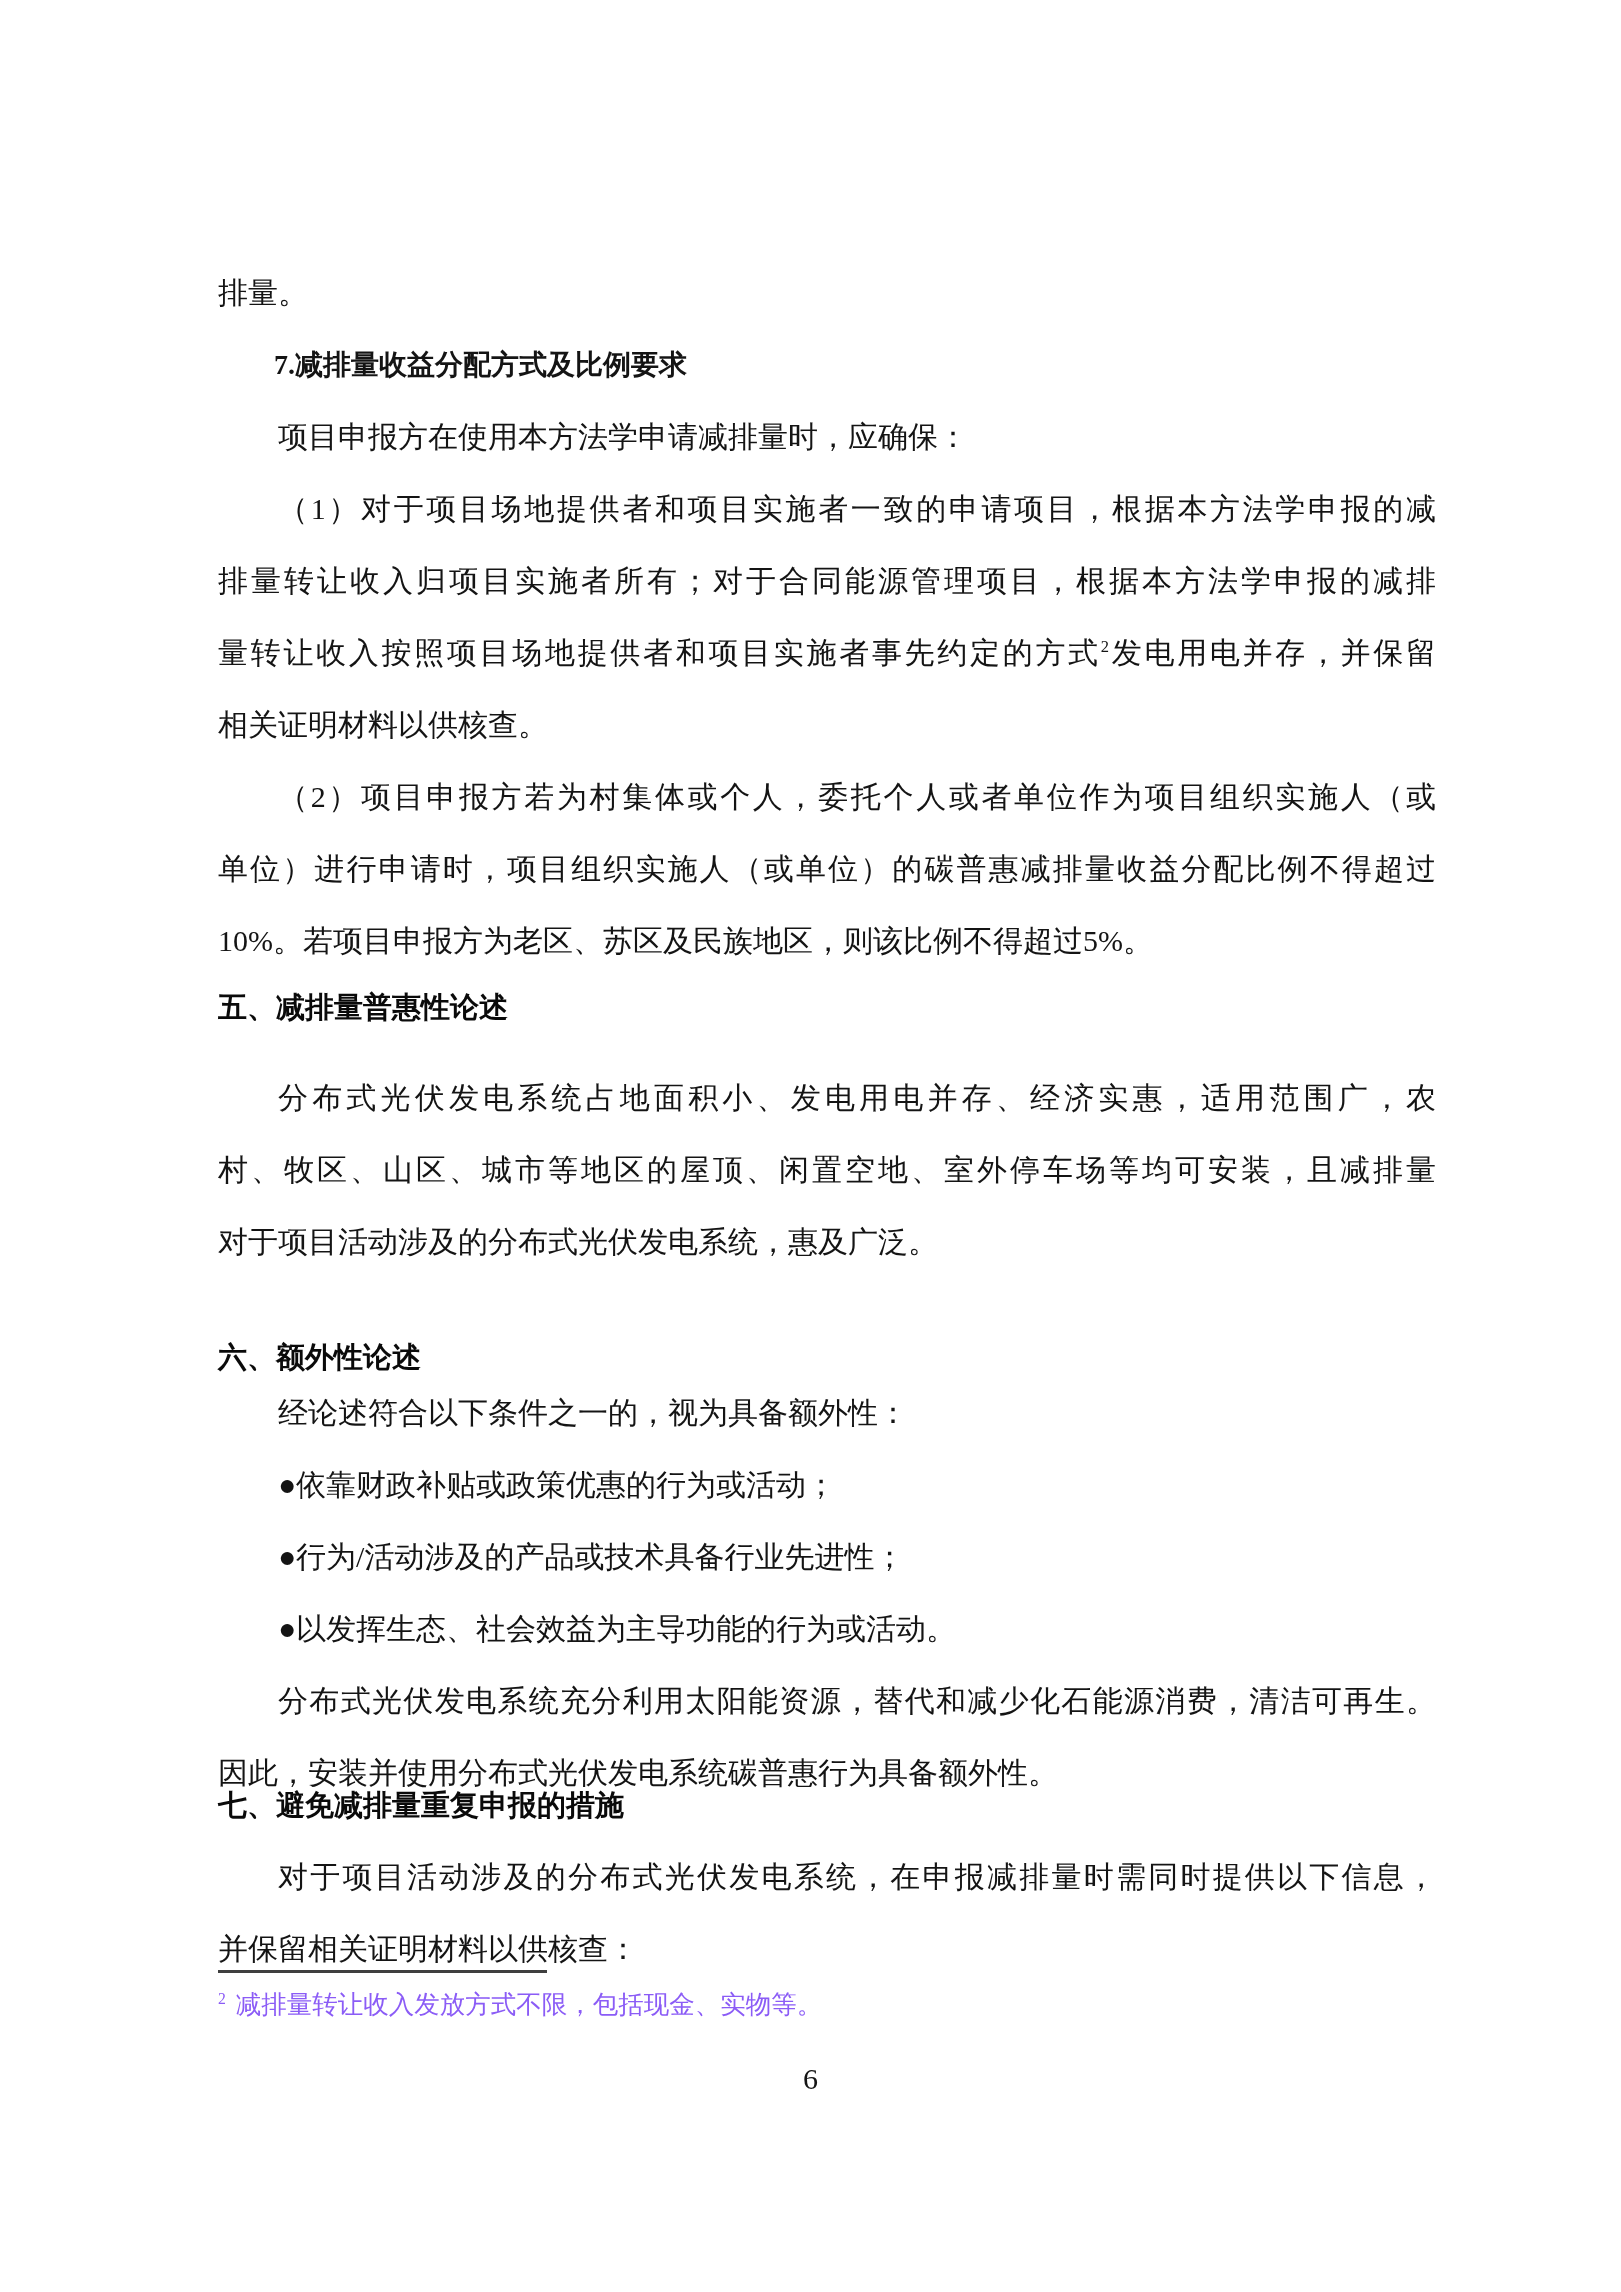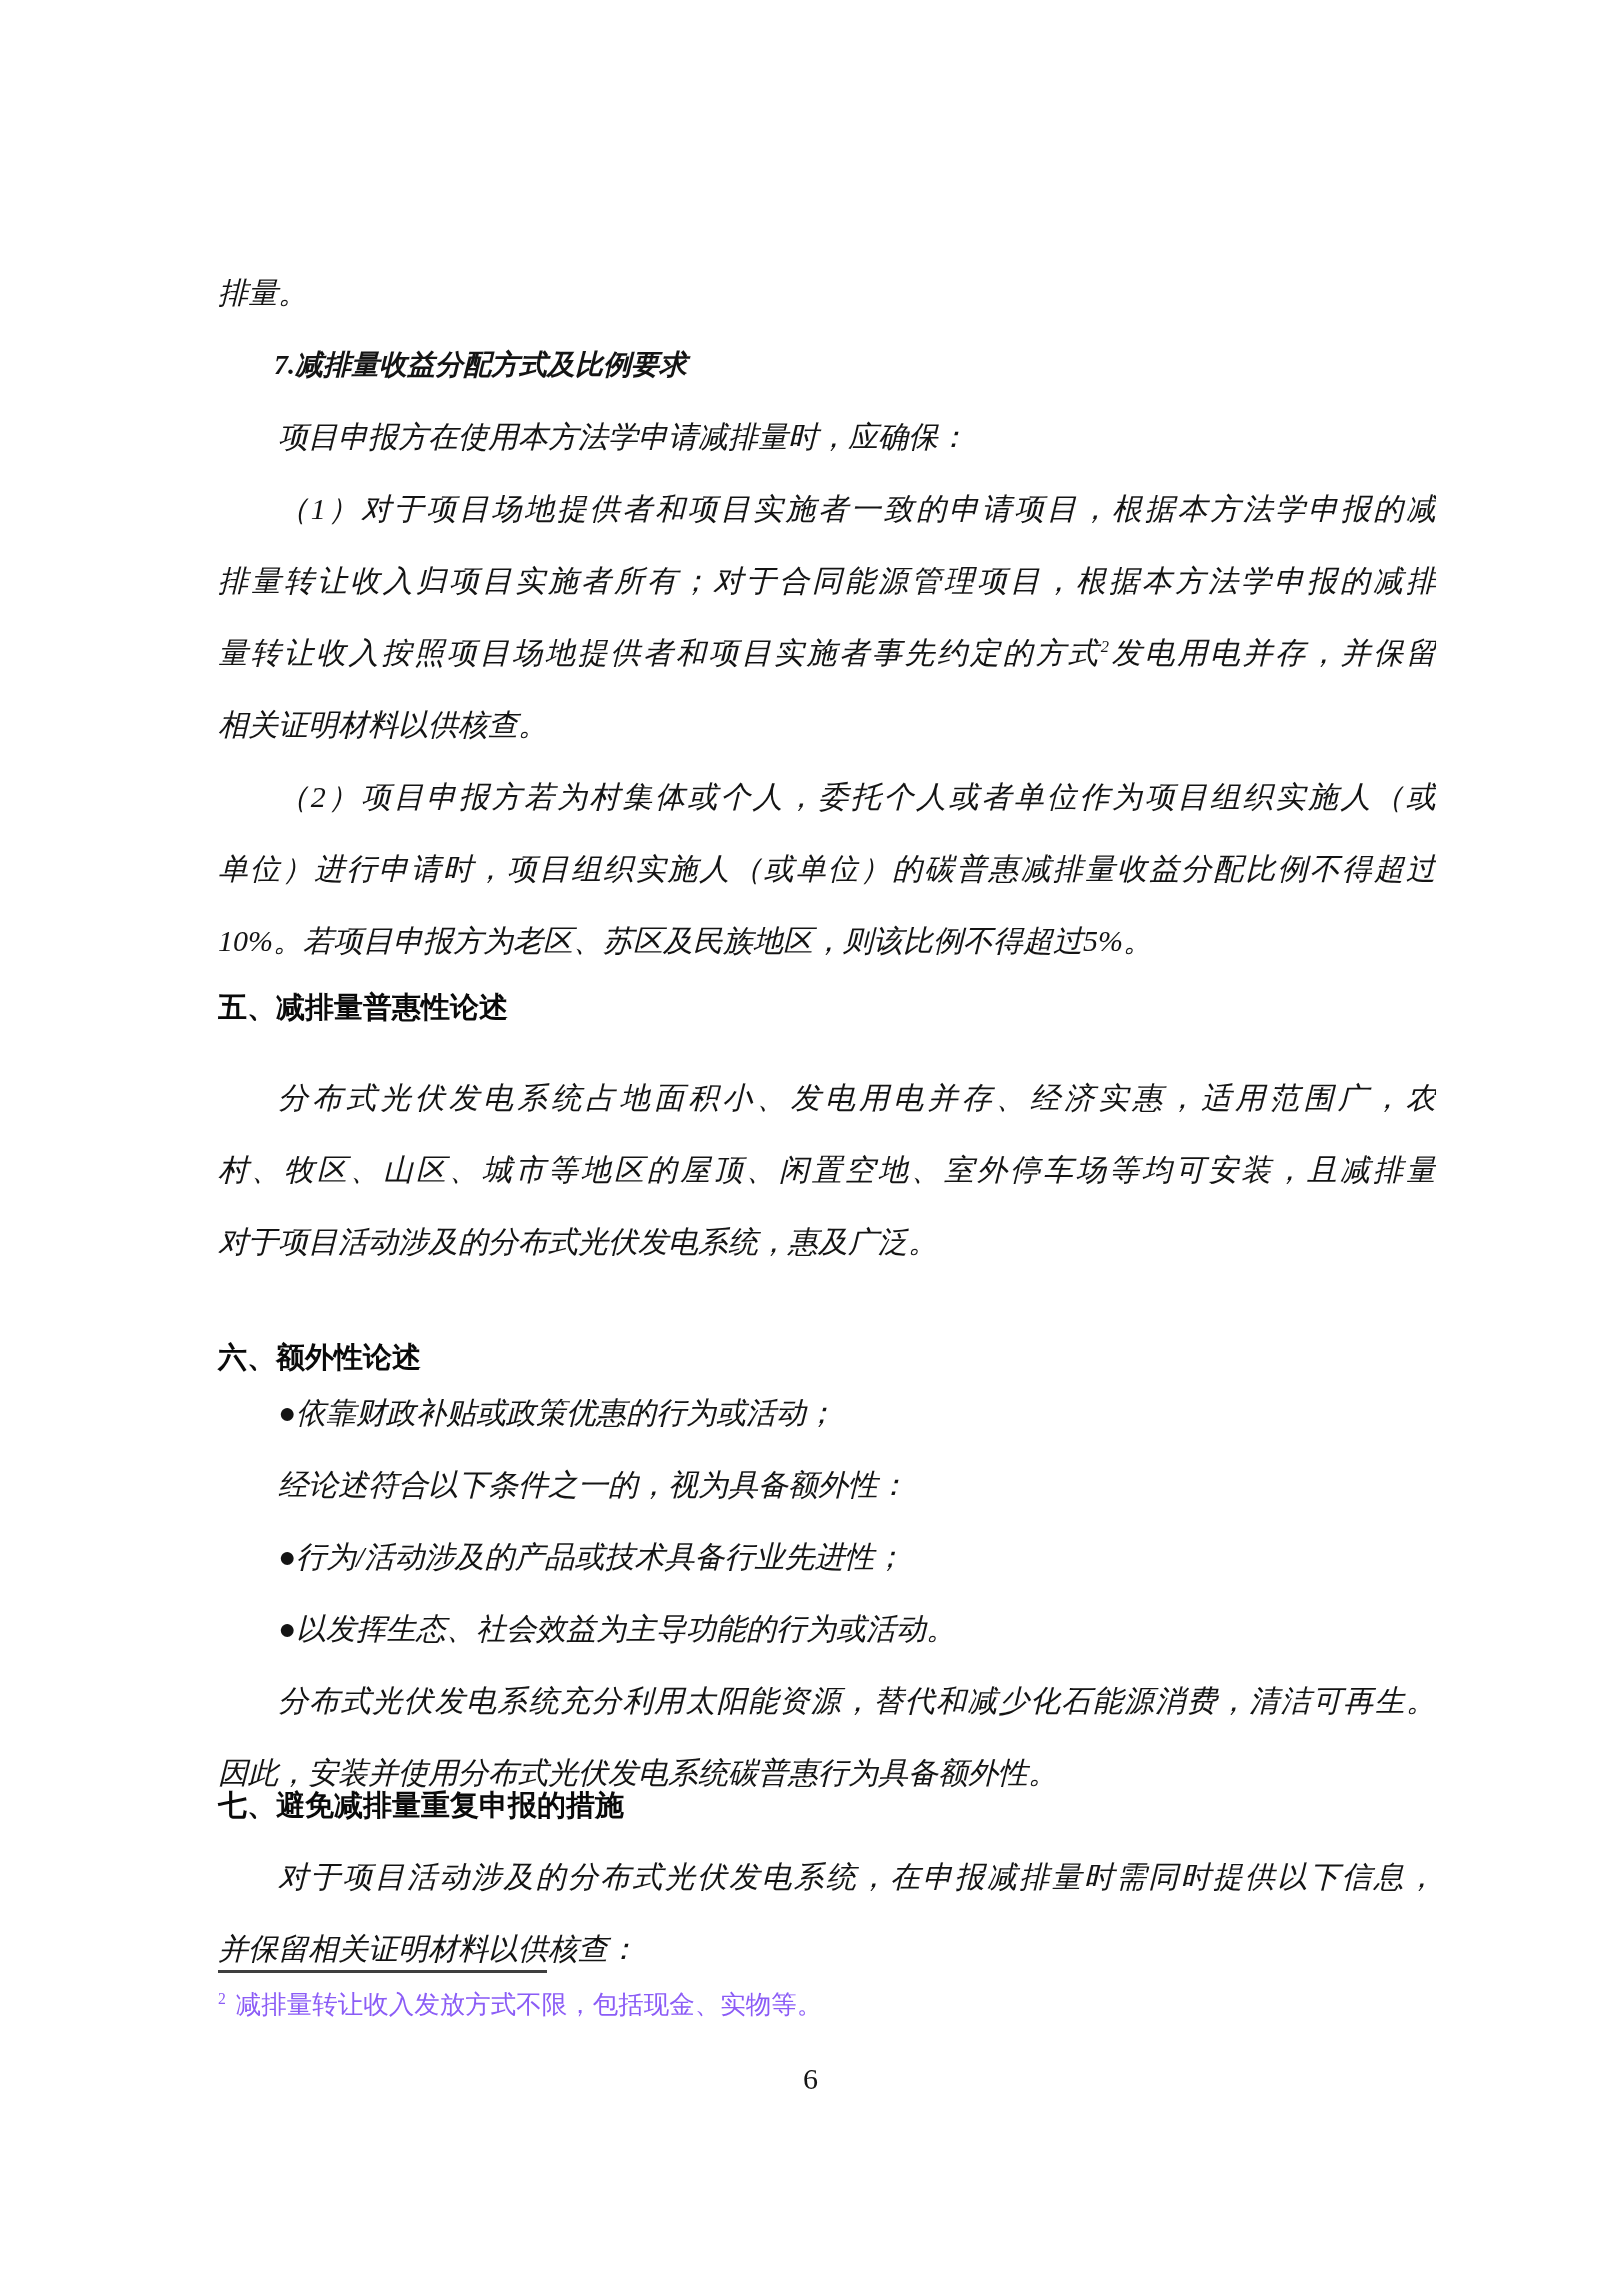--- a/index.html
+++ b/index.html
@@ -10,21 +10,20 @@
     margin: 0 auto;
     background: #ffffff;
     font-family: "Liberation Serif", "DejaVu Serif", serif;
     color: #141414;
     overflow: hidden;
   }
   .textblock {
     position: absolute;
     left: 218px;
     width: 1218px;
-    font-style: italic;
   }
   .line {
     height: 72px;
     line-height: 72px;
     font-size: 30px;
     max-height: 72px;
     overflow: hidden;
     text-align: left;
   }
   .line.indent { text-indent: 2em; }
@@ -111,22 +110,22 @@
 
   <section class="textblock pos-part5">
       <div class="line indent justify">分布式光伏发电系统占地面积小、发电用电并存、经济实惠，适用范围广，农</div>
       <div class="line justify">村、牧区、山区、城市等地区的屋顶、闲置空地、室外停车场等均可安装，且减排量</div>
       <div class="line">对于项目活动涉及的分布式光伏发电系统，惠及广泛。</div>
     </section>
 
   <h2 class="heading pos-h6">六、额外性论述</h2>
 
   <section class="textblock pos-part6">
+      <div class="line indent">经论述符合以下条件之一的，视为具备额外性：</div>
       <div class="line indent">●依靠财政补贴或政策优惠的行为或活动；</div>
-      <div class="line indent">经论述符合以下条件之一的，视为具备额外性：</div>
       <div class="line indent">●行为/活动涉及的产品或技术具备行业先进性；</div>
       <div class="line indent">●以发挥生态、社会效益为主导功能的行为或活动。</div>
       <div class="line indent justify">分布式光伏发电系统充分利用太阳能资源，替代和减少化石能源消费，清洁可再生。</div>
       <div class="line">因此，安装并使用分布式光伏发电系统碳普惠行为具备额外性。</div>
     </section>
 
   <h2 class="heading pos-h7">七、避免减排量重复申报的措施</h2>
 
   <section class="textblock pos-part7">
       <div class="line indent justify">对于项目活动涉及的分布式光伏发电系统，在申报减排量时需同时提供以下信息，</div>

